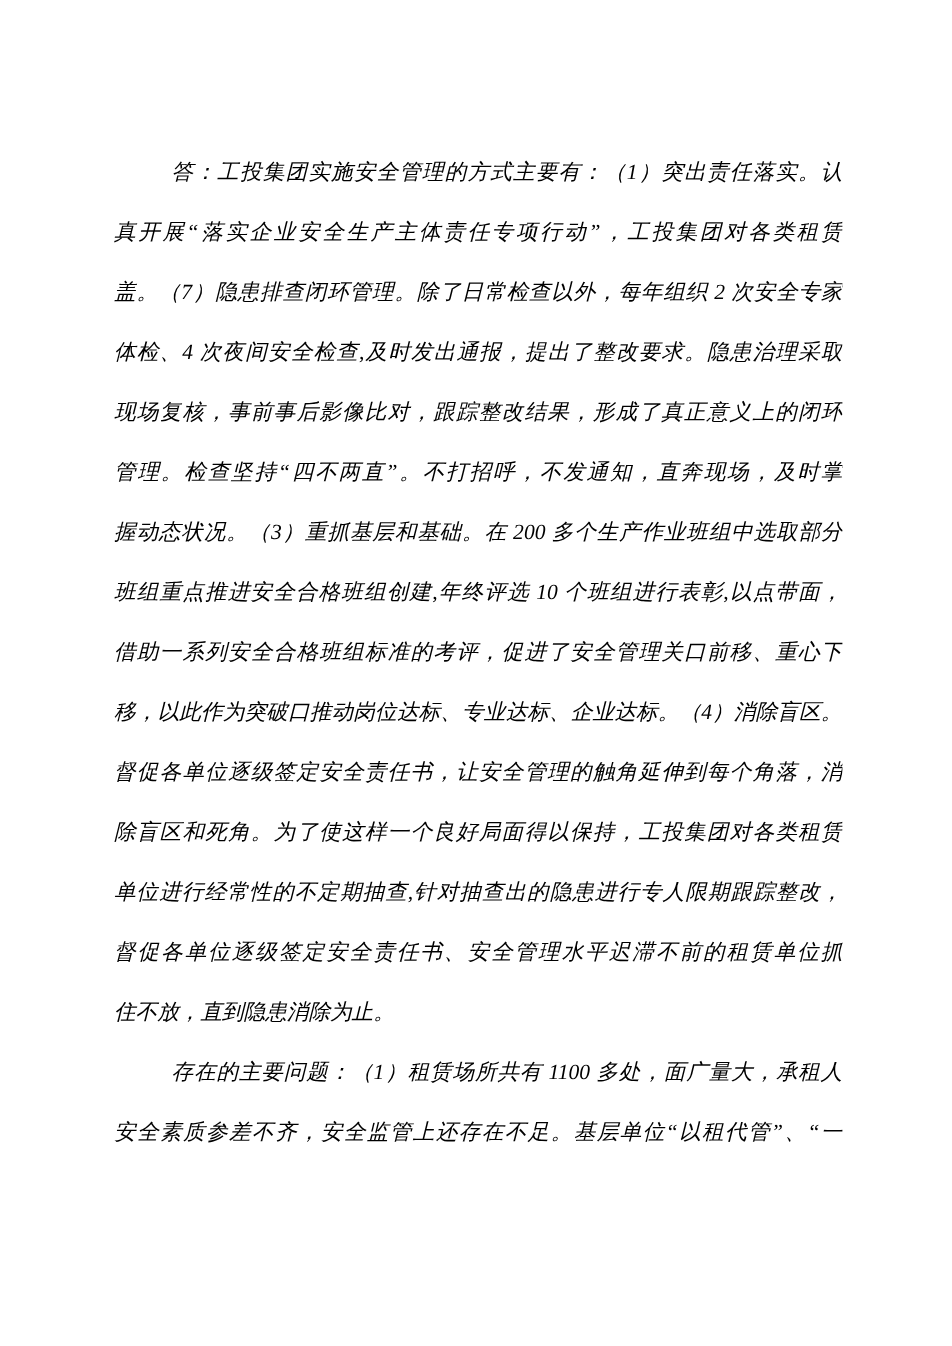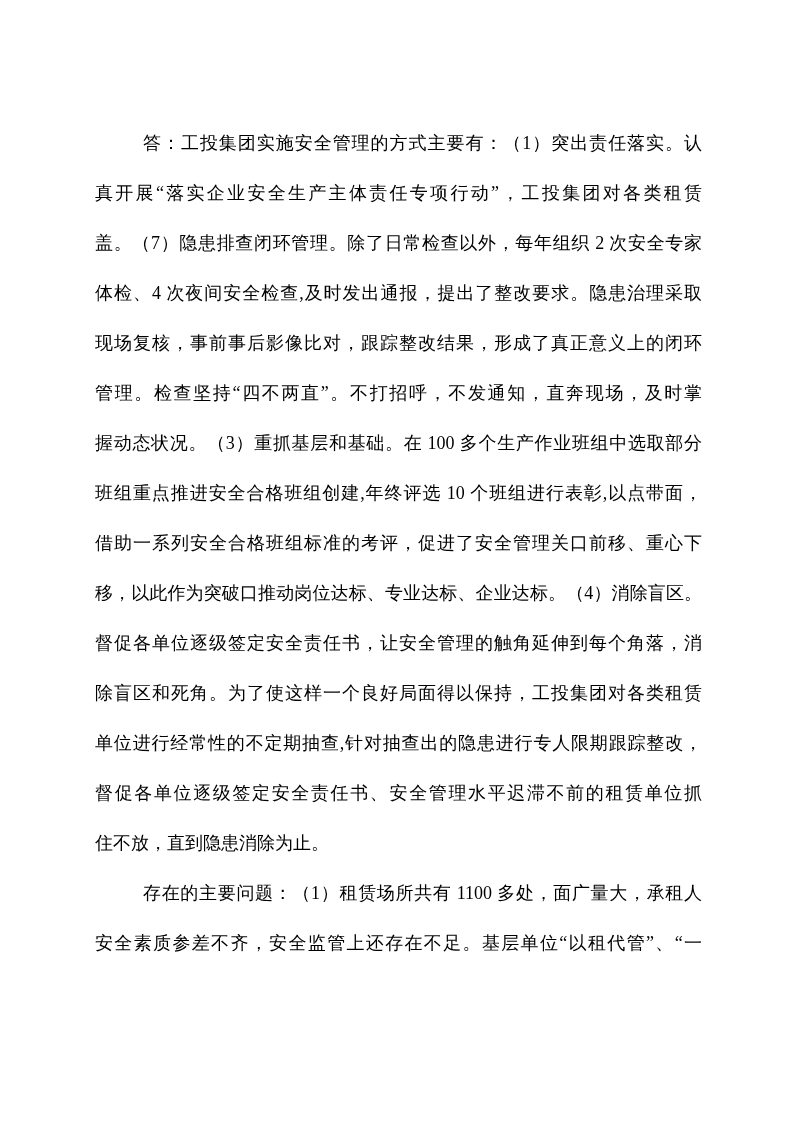--- a/index.html
+++ b/index.html
@@ -14,20 +14,21 @@
     background: #ffffff;
     color: #000000;
     font-family: "Liberation Serif", "DejaVu Serif", serif;
     overflow: hidden;
   }
   .text-block {
     position: absolute;
     left: 95px;
     top: 118px;
     width: 607px;
+    font-style: italic;
   }
   .line {
     height: 50px;
     line-height: 50px;
     font-size: 18px;
     white-space: normal;
     text-align: justify;
     text-align-last: justify;
     text-justify: inter-character;
     overflow: hidden;
@@ -44,21 +45,21 @@
 <body>
 
 <div class="page">
   <div class="text-block">
       <div class="line indent">答：工投集团实施安全管理的方式主要有：（1）突出责任落实。认</div>
       <div class="line">真开展“落实企业安全生产主体责任专项行动”，工投集团对各类租赁</div>
       <div class="line">盖。（7）隐患排查闭环管理。除了日常检查以外，每年组织 2 次安全专家</div>
       <div class="line">体检、4 次夜间安全检查,及时发出通报，提出了整改要求。隐患治理采取</div>
       <div class="line">现场复核，事前事后影像比对，跟踪整改结果，形成了真正意义上的闭环</div>
       <div class="line">管理。检查坚持“四不两直”。不打招呼，不发通知，直奔现场，及时掌</div>
-      <div class="line">握动态状况。（3）重抓基层和基础。在 100 多个生产作业班组中选取部分</div>
+      <div class="line">握动态状况。（3）重抓基层和基础。在 200 多个生产作业班组中选取部分</div>
       <div class="line">班组重点推进安全合格班组创建,年终评选 10 个班组进行表彰,以点带面，</div>
       <div class="line">借助一系列安全合格班组标准的考评，促进了安全管理关口前移、重心下</div>
       <div class="line">移，以此作为突破口推动岗位达标、专业达标、企业达标。（4）消除盲区。</div>
       <div class="line">督促各单位逐级签定安全责任书，让安全管理的触角延伸到每个角落，消</div>
       <div class="line">除盲区和死角。为了使这样一个良好局面得以保持，工投集团对各类租赁</div>
       <div class="line">单位进行经常性的不定期抽查,针对抽查出的隐患进行专人限期跟踪整改，</div>
       <div class="line">督促各单位逐级签定安全责任书、安全管理水平迟滞不前的租赁单位抓</div>
       <div class="line no-justify">住不放，直到隐患消除为止。</div>
       <div class="line indent">存在的主要问题：（1）租赁场所共有 1100 多处，面广量大，承租人</div>
       <div class="line">安全素质参差不齐，安全监管上还存在不足。基层单位“以租代管”、“一</div>

